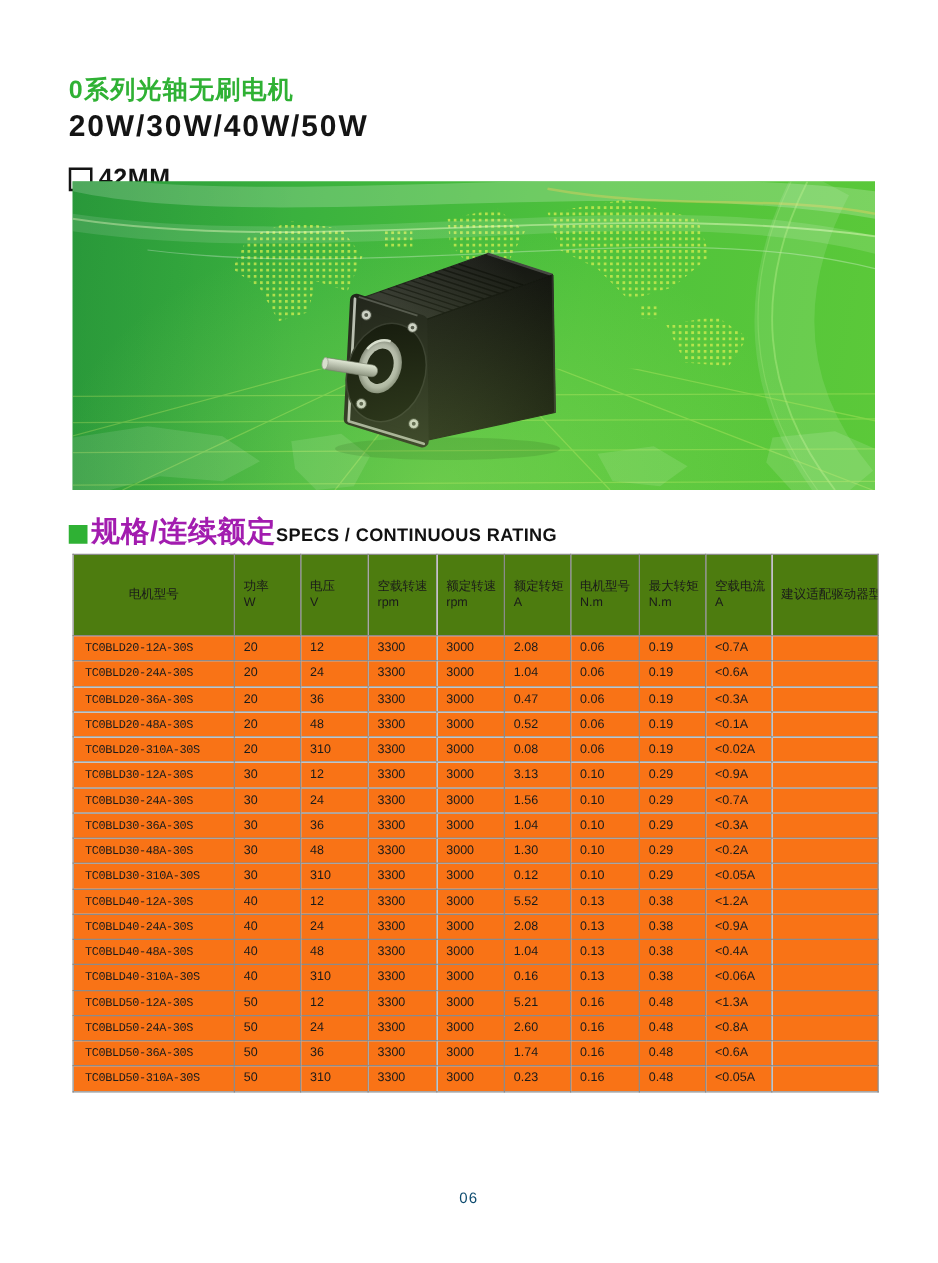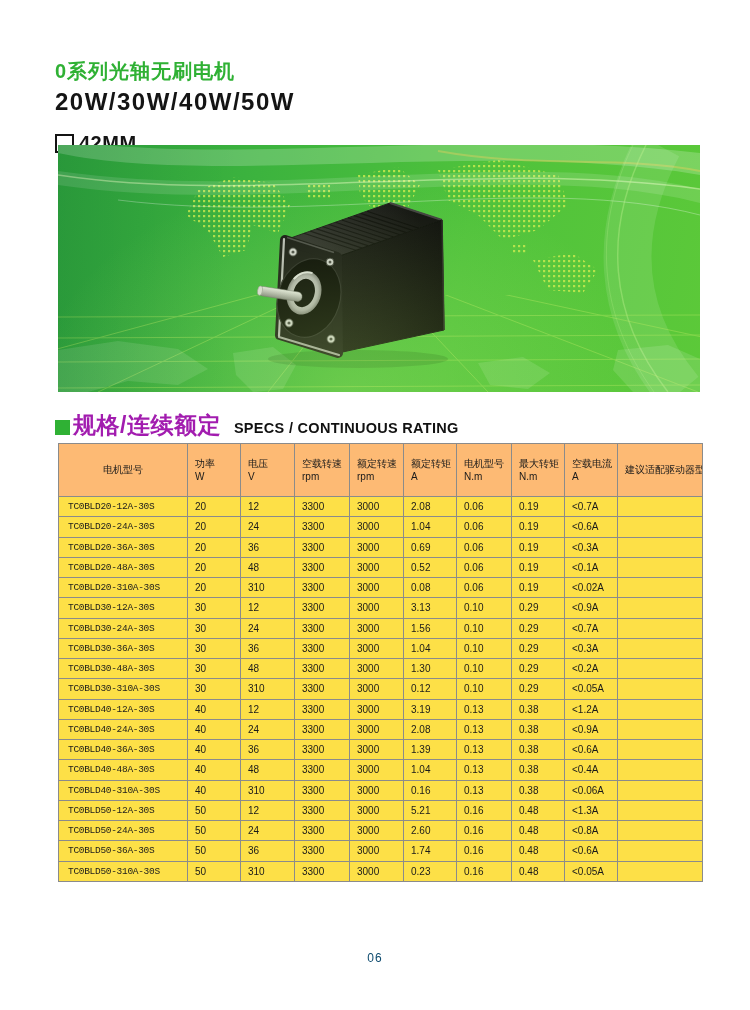--- a/index.html
+++ b/index.html
@@ -18,28 +18,28 @@
     background:linear-gradient(100deg,#2da23e 0%,#3cb33e 30%,#4fc23c 62%,#5cc939 100%);}
   .banner-glow{position:absolute;inset:0;
     background:radial-gradient(ellipse at 45% 100%, rgba(190,238,110,0.30), rgba(190,238,110,0) 62%),
                linear-gradient(to right, rgba(0,60,25,0.10), rgba(0,60,25,0) 28%);}
   .banner svg{position:absolute;left:0;top:0;}
 
   
   .section-line{position:absolute;left:55px;top:410px;display:flex;align-items:baseline;}
   .section-square{width:15px;height:15px;background:#2fb134;align-self:center;margin-top:4px;}
   .section-cn{font-size:23px;font-weight:700;color:#a21caf;margin-left:3px;letter-spacing:0.5px;}
-  .section-en{font-size:14.5px;font-weight:700;color:#111;margin-left:13px;letter-spacing:0.3px;}
+  .section-en{font-size:14.5px;font-weight:700;color:#111;margin-left:0;letter-spacing:0.3px;}
 
   
   .spec-table{position:absolute;left:58px;top:443px;width:644px;border-collapse:collapse;table-layout:fixed;
     border:1.4px solid #606060;}
   .spec-table th,.spec-table td{border:1px solid #8b8b8b;vertical-align:middle;overflow:hidden;white-space:nowrap;}
-  .spec-table thead tr{height:53px;background:#fdba74;}
-  .spec-table tbody tr{height:20.25px;background:#fde047;}
+  .spec-table thead tr{height:65px;background:#4d7c0f;}
+  .spec-table tbody tr{height:20.25px;background:#f97316;}
   .spec-table th{font-size:10px;font-weight:400;color:#1a1a1a;text-align:left;padding:0 0 0 7px;line-height:1.35;}
   .spec-table th.center{text-align:center;padding:0;}
   .spec-table td{font-size:10px;color:#1a1a1a;padding:0 0 0 7px;}
   .spec-table td.model{font-family:"Liberation Mono", monospace;font-size:9.5px;letter-spacing:-0.3px;padding-left:9px;color:#1c1c1c;}
 
   
   .page-number{position:absolute;left:0;top:951px;width:750px;text-align:center;font-size:12px;color:#0c4a6e;letter-spacing:1px;}
 </style>
 </head>
 <body>
@@ -271,21 +271,21 @@
           <td>0.19</td>
           <td>&lt;0.6A</td>
           <td></td>
         </tr>
         <tr>
           <td class="model">TC0BLD20-36A-30S</td>
           <td>20</td>
           <td>36</td>
           <td>3300</td>
           <td>3000</td>
-          <td>0.69</td>
+          <td>0.47</td>
           <td>0.06</td>
           <td>0.19</td>
           <td>&lt;0.3A</td>
           <td></td>
         </tr>
         <tr>
           <td class="model">TC0BLD20-48A-30S</td>
           <td>20</td>
           <td>48</td>
           <td>3300</td>
@@ -367,51 +367,39 @@
           <td>0.29</td>
           <td>&lt;0.05A</td>
           <td></td>
         </tr>
         <tr>
           <td class="model">TC0BLD40-12A-30S</td>
           <td>40</td>
           <td>12</td>
           <td>3300</td>
           <td>3000</td>
-          <td>3.19</td>
+          <td>5.52</td>
           <td>0.13</td>
           <td>0.38</td>
           <td>&lt;1.2A</td>
           <td></td>
         </tr>
         <tr>
           <td class="model">TC0BLD40-24A-30S</td>
           <td>40</td>
           <td>24</td>
           <td>3300</td>
           <td>3000</td>
           <td>2.08</td>
           <td>0.13</td>
           <td>0.38</td>
           <td>&lt;0.9A</td>
           <td></td>
         </tr>
         <tr>
-          <td class="model">TC0BLD40-36A-30S</td>
-          <td>40</td>
-          <td>36</td>
-          <td>3300</td>
-          <td>3000</td>
-          <td>1.39</td>
-          <td>0.13</td>
-          <td>0.38</td>
-          <td>&lt;0.6A</td>
-          <td></td>
-        </tr>
-        <tr>
           <td class="model">TC0BLD40-48A-30S</td>
           <td>40</td>
           <td>48</td>
           <td>3300</td>
           <td>3000</td>
           <td>1.04</td>
           <td>0.13</td>
           <td>0.38</td>
           <td>&lt;0.4A</td>
           <td></td>

